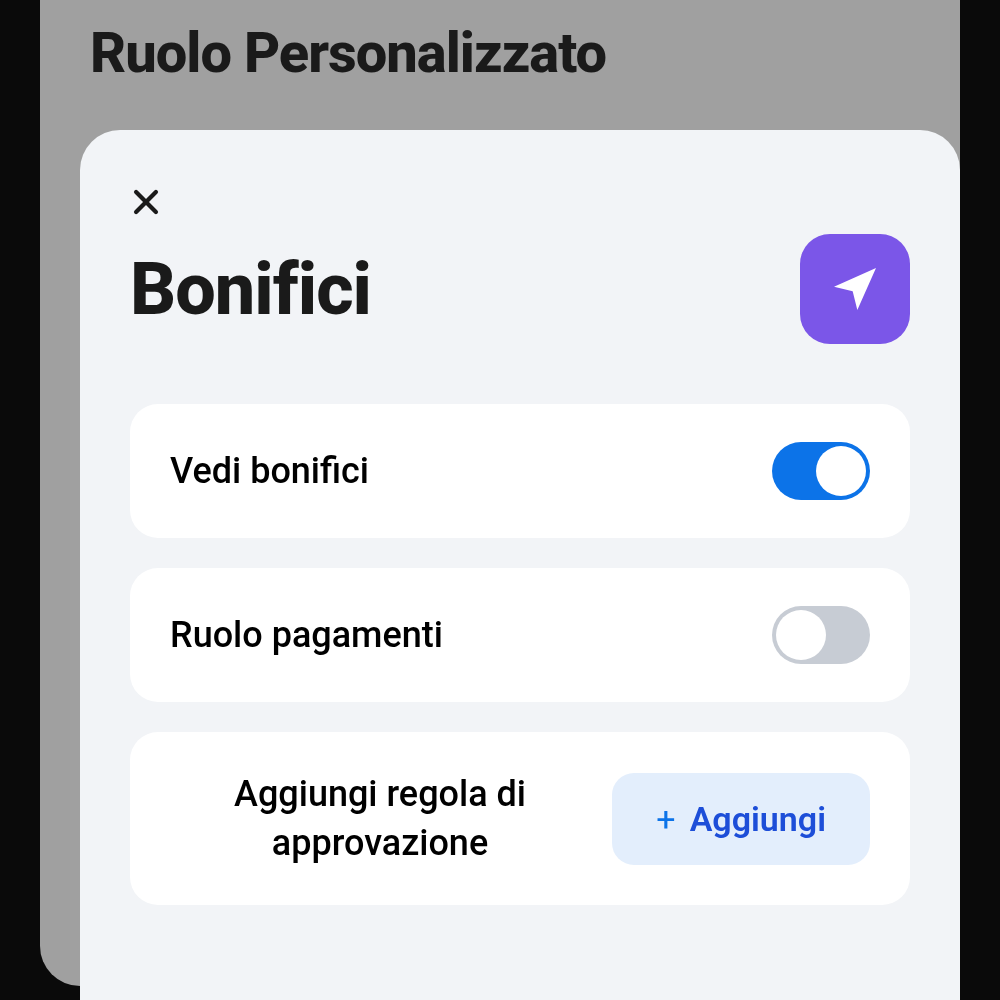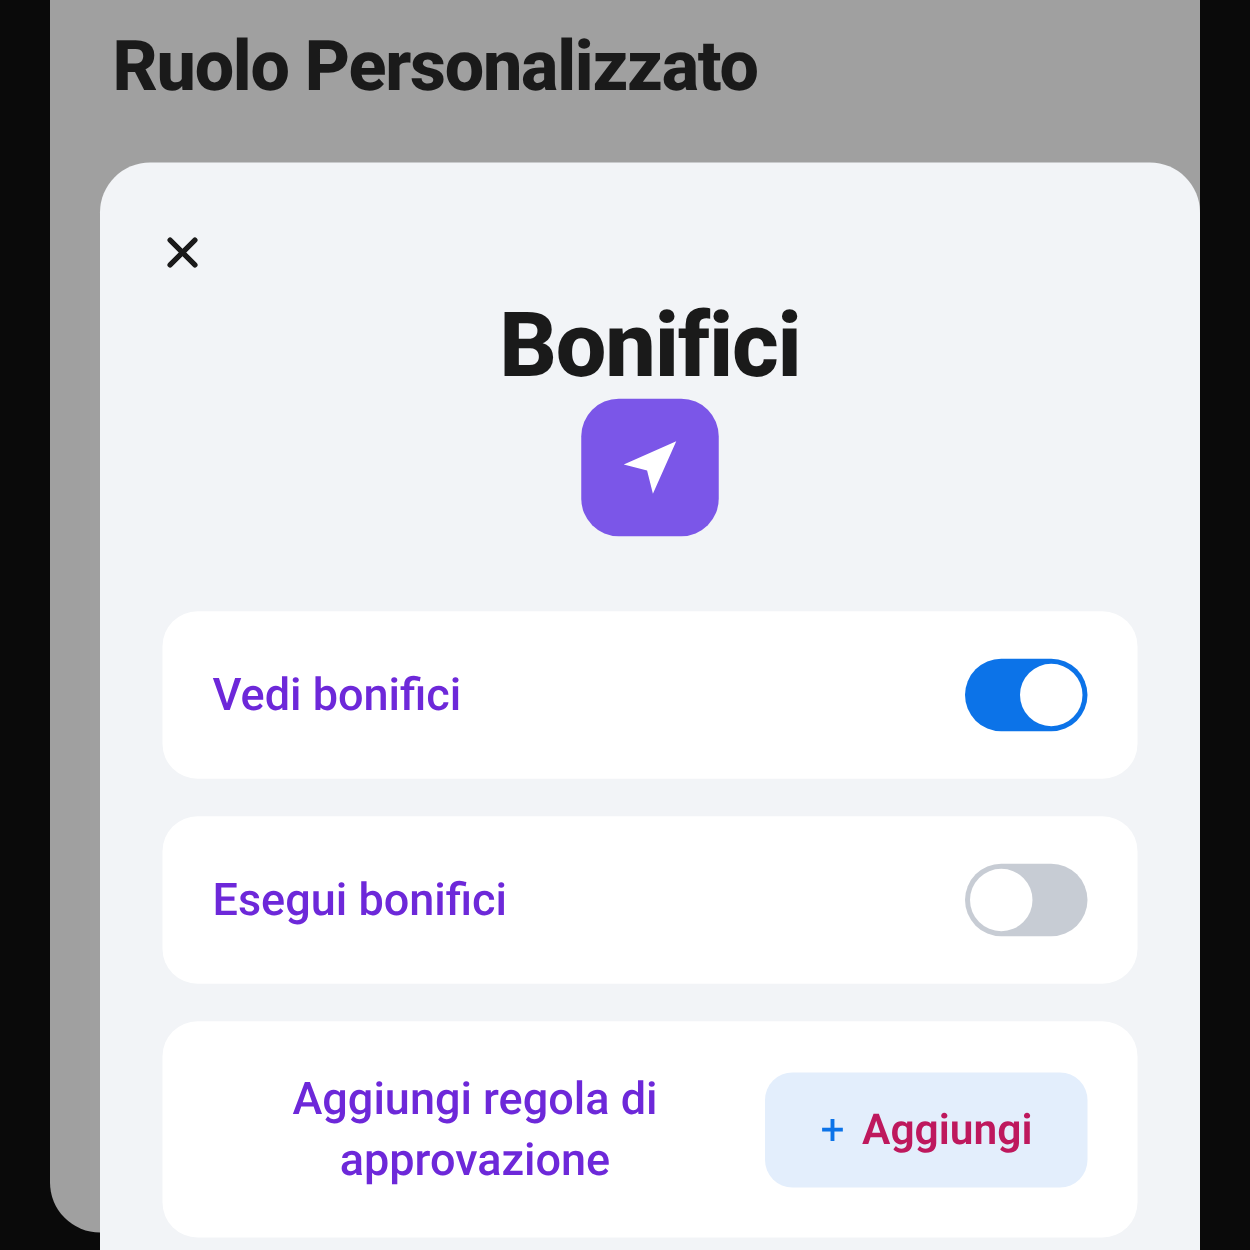--- a/index.html
+++ b/index.html
@@ -52,21 +52,20 @@
     }
     .close-btn svg {
       width: 34px;
       height: 34px;
     }
     .modal-header {
       display: flex;
       align-items: center;
       justify-content: space-between;
       margin-bottom: 60px;
-      flex-direction: column;
     }
     .modal-title {
       font-size: 72px;
       font-weight: 800;
       color: #1a1a1a;
       letter-spacing: -1px;
     }
     .header-icon {
       width: 110px;
       height: 110px;
@@ -85,21 +84,21 @@
       border-radius: 28px;
       padding: 38px 40px;
       margin-bottom: 30px;
       display: flex;
       align-items: center;
       justify-content: space-between;
     }
     .card-label {
       font-size: 36px;
       font-weight: 500;
-      color: #6d28d9;
+      color: #000000;
     }
     .toggle {
       width: 98px;
       height: 58px;
       border-radius: 40px;
       position: relative;
       cursor: pointer;
     }
     .toggle.on {
       background: #0c73e8;
@@ -135,21 +134,21 @@
       gap: 14px;
       cursor: pointer;
     }
     .add-btn-plus {
       color: #0c73e8;
       font-size: 34px;
       font-weight: 400;
       line-height: 1;
     }
     .add-btn-label {
-      color: #be185d;
+      color: #1d4ed8;
       font-size: 34px;
       font-weight: 600;
     }
   </style>
 </head>
 <body>
 
 <div class="back-card">
   <div class="back-title">Ruolo Personalizzato</div>
 </div>
@@ -172,21 +171,21 @@
   </div>
 
   <div class="card">
     <div class="card-label">Vedi bonifici</div>
     <div class="toggle on">
       <div class="toggle-knob"></div>
     </div>
   </div>
 
   <div class="card">
-    <div class="card-label">Esegui bonifici</div>
+    <div class="card-label">Ruolo pagamenti</div>
     <div class="toggle off">
       <div class="toggle-knob"></div>
     </div>
   </div>
 
   <div class="card card-multiline">
     <div class="card-label">Aggiungi regola di approvazione</div>
     <div class="add-btn">
       <span class="add-btn-plus">+</span>
       <span class="add-btn-label">Aggiungi</span>

